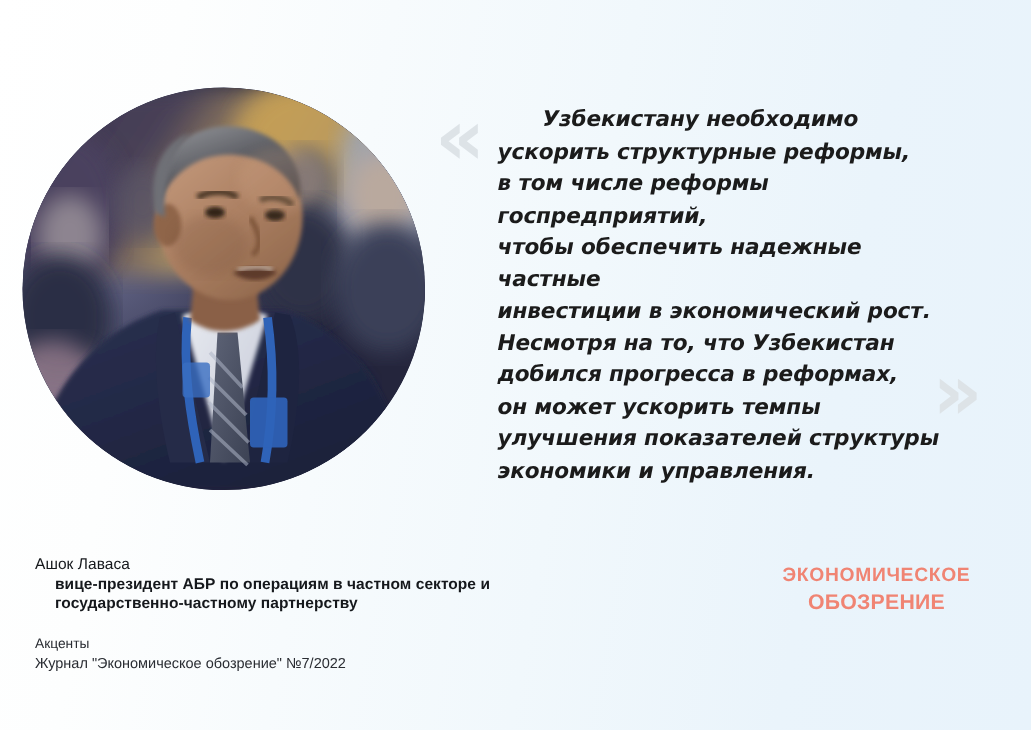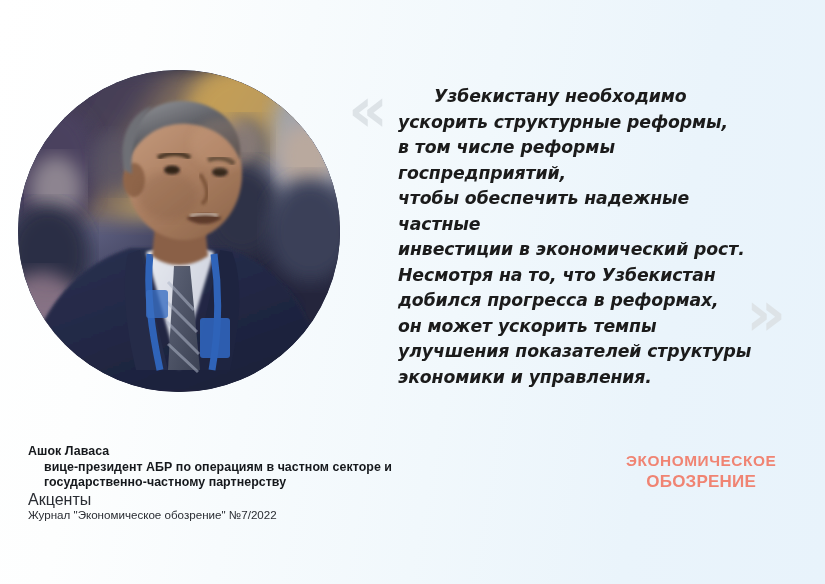--- a/index.html
+++ b/index.html
@@ -90,37 +90,37 @@
 
   
   .attribution {
     position: absolute;
     left: 28px;
     top: 444px;
     width: 400px;
   }
   .attr-name {
     font-size: 12.4px;
-    font-weight: 700;
+    font-weight: 400;
     line-height: 15.6px;
     color: #15181c;
     letter-spacing: 0.05px;
   }
   .attr-role {
     font-size: 12.4px;
     font-weight: 700;
     line-height: 15.6px;
     color: #15181c;
     white-space: pre-line;
     letter-spacing: 0.05px;
     margin-left: 16px;
   }
   .attr-section {
-    margin-top: 1px;
-    font-size: 16px;
+    margin-top: 17px;
+    font-size: 11px;
     font-weight: 400;
     line-height: 15.4px;
     color: #2a2d33;
   }
   .attr-source {
     font-size: 11.6px;
     font-weight: 400;
     line-height: 15.4px;
     color: #2a2d33;
   }

